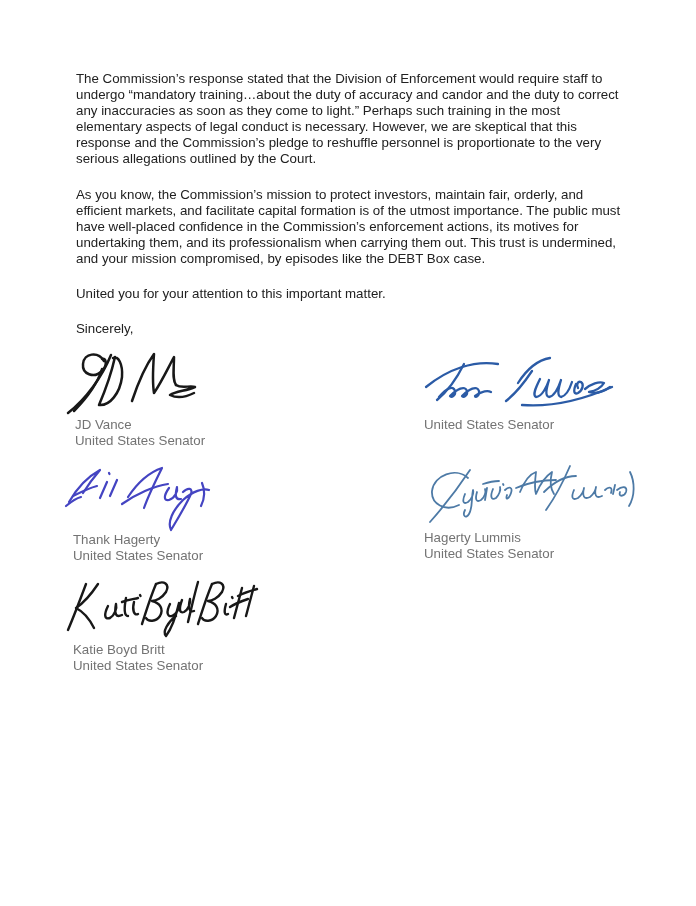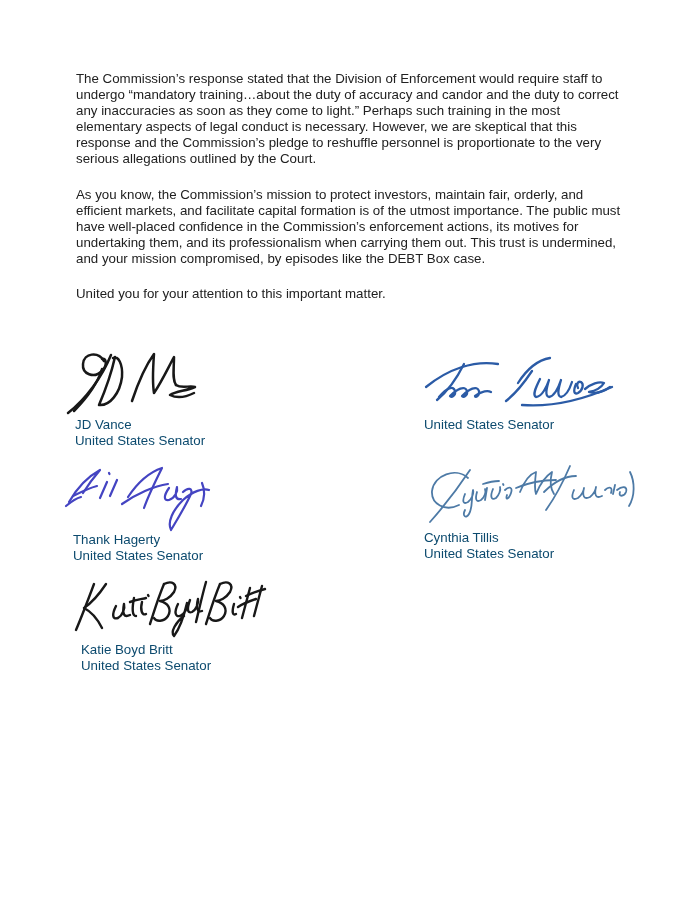--- a/index.html
+++ b/index.html
@@ -23,35 +23,36 @@
     line-height: 16.1px;
     text-align: left;
   }
   .body-text p { margin: 0 0 19px 0; }
   .closing { margin: 0; }
   .sig-block { position: absolute; }
   .sig-block svg { display: block; }
   .sig-name, .sig-title {
     font-size: 13.3px;
     line-height: 16.1px;
-    color: #0c4a6e;
+    color: #737373;
     white-space: nowrap;
   }
   .sig-text { padding-left: 9px; }
   .sig-text.right-col { padding-left: 0; }
 </style>
 </head>
 <body>
 
 <div class="page">
 
   <div class="body-text">
     <p>The Commission’s response stated that the Division of Enforcement would require staff to undergo “mandatory training…about the duty of accuracy and candor and the duty to correct any inaccuracies as soon as they come to light.” Perhaps such training in the most elementary aspects of legal conduct is necessary. However, we are skeptical that this response and the Commission’s pledge to reshuffle personnel is proportionate to the very serious allegations outlined by the Court.</p>
     <p>As you know, the Commission’s mission to protect investors, maintain fair, orderly, and efficient markets, and facilitate capital formation is of the utmost importance. The public must have well-placed confidence in the Commission’s enforcement actions, its motives for undertaking them, and its professionalism when carrying them out. This trust is undermined, and your mission compromised, by episodes like the DEBT Box case.</p>
     <p>United you for your attention to this important matter.</p>
+    <p class="closing">Sincerely,</p>
   </div>
 
   <div class="sig-block" style="left:66px; top:347px;">
     <svg width="132" height="70" viewBox="0 0 132 70">
       <g fill="none" stroke-width="2.5" stroke-linecap="round" stroke-linejoin="round" stroke="#181818">
         <path d="M38,14 C32,4 18,6 17,17 C16,27 28,32 36,24 C42,18 40,10 36,12"></path>
         <path d="M36,22 C31,38 20,52 8,64"></path>
         <path d="M2,66 C20,52 36,30 45,8"></path>
         <path d="M49,10 C45,28 39,44 33,58 C44,59 54,46 56,30 C57,17 52,8 47,11"></path>
         <path d="M66,54 C72,36 80,18 88,7 C87,21 86,34 88,46 C96,34 102,21 108,10 C108,22 106,32 110,38"></path>
@@ -122,26 +123,26 @@
         <path d="M146,8 C140,22 132,38 122,52"></path>
         <path d="M120,34 C130,24 142,18 152,18"></path>
         <path d="M150,32 C147,39 148,43 154,40 C158,37 160,32 160,30 C158,38 160,42 166,39 C170,36 172,31 172,29 C170,37 172,41 178,38"></path>
         <path d="M181,32 C185,28 189,29 187,35"></path>
         <path d="M191,27 L189,36"></path>
         <path d="M193,32 C198,28 204,28 202,34 C200,39 194,39 196,34"></path>
         <path d="M206,14 C211,24 211,38 205,48"></path>
       </g>
     </svg>
     <div class="sig-text right-col">
-      <div class="sig-name">Cynthia Tillis</div>
+      <div class="sig-name">Hagerty Lummis</div>
       <div class="sig-title">United States Senator</div>
     </div>
   </div>
 
-  <div class="sig-block" style="left:72px; top:574px;">
+  <div class="sig-block" style="left:64px; top:574px;">
     <svg width="200" height="68" viewBox="0 0 200 68">
       <g fill="none" stroke-width="2.4" stroke-linecap="round" stroke-linejoin="round" stroke="#181818">
         <path d="M22,10 C16,26 10,42 4,56"></path>
         <path d="M34,10 C26,22 18,30 12,34 C20,38 26,46 30,54"></path>
         <path d="M44,32 C40,40 40,46 46,44 C51,41 53,34 52,30 C50,40 52,44 58,41"></path>
         <path d="M62,24 C60,34 60,42 64,42"></path>
         <path d="M58,28 C64,26 70,25 74,24"></path>
         <path d="M70,28 C68,36 70,42 74,40"></path>
         <path d="M76,21 L76.5,22"></path>
         <path d="M92,10 C86,24 82,38 78,50"></path>

